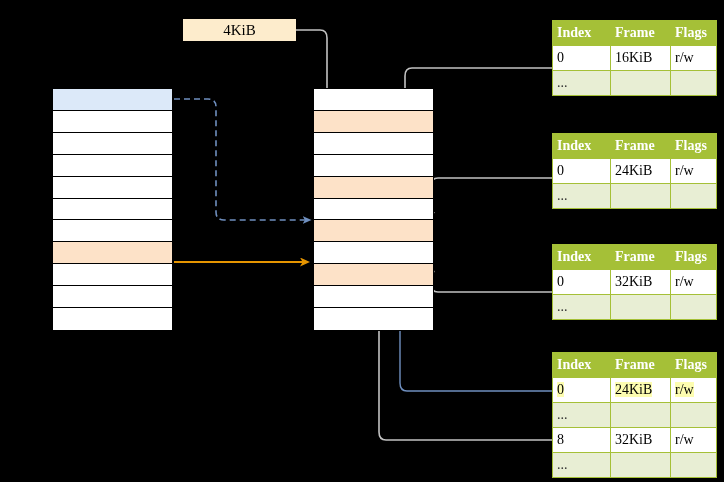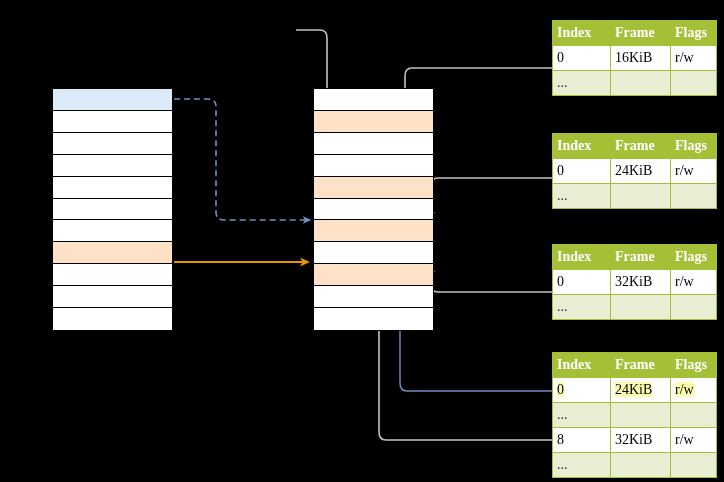--- a/index.html
+++ b/index.html
@@ -127,20 +127,23 @@
 
     <g>
       <path d="M174,99 L208,99 Q216,99 216,107 L216,212 Q216,220 224,220 L307,220" fill="none" stroke="#6f8fbf" stroke-width="1.6" stroke-dasharray="6 4" marker-end="url(#ah-blue)"></path>
     </g>
 
     <g>
       <path d="M174,262 L305,262" fill="none" stroke="#e69500" stroke-width="2.2" marker-end="url(#ah-orange)"></path>
     </g>
   </svg>
 
+  <div class="sizelabel" style="left:183px; top:19px; width:113px; height:22px;">
+    <span>4KiB</span>
+  </div>
 
   <div class="col" id="left-col" style="left:52px; top:88px; width:121px; height:243px;">
       <div class="cell blue" style="height: 21.9091px;"></div>
       <div class="cell" style="height: 21.9091px;"></div>
       <div class="cell" style="height: 21.9091px;"></div>
       <div class="cell" style="height: 21.9091px;"></div>
       <div class="cell" style="height: 21.9091px;"></div>
       <div class="cell" style="height: 21.9091px;"></div>
       <div class="cell" style="height: 21.9091px;"></div>
       <div class="cell orange" style="height: 21.9091px;"></div>

